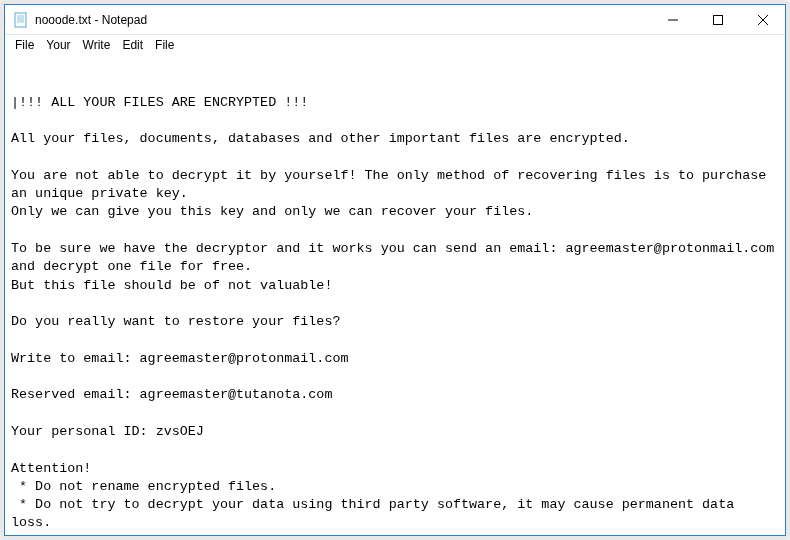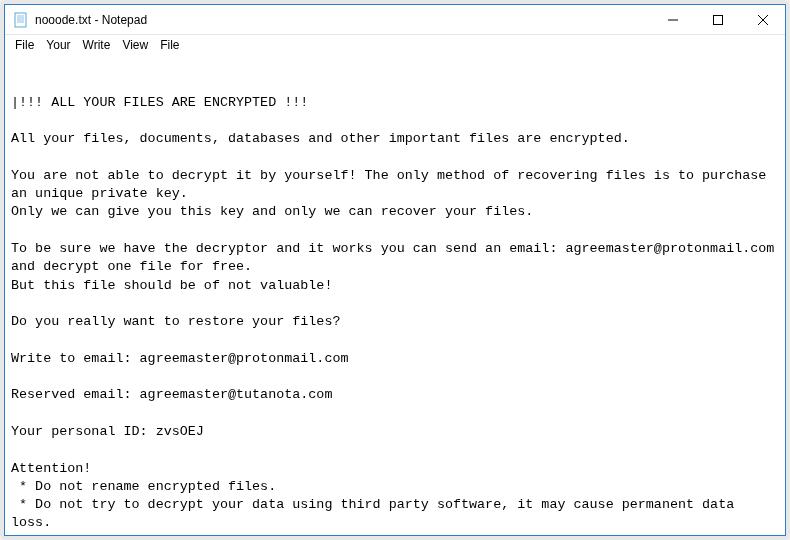--- a/index.html
+++ b/index.html
@@ -132,21 +132,21 @@
               <line x1="0" y1="0" x2="10" y2="10" stroke="#000" stroke-width="1"></line>
               <line x1="10" y1="0" x2="0" y2="10" stroke="#000" stroke-width="1"></line>
             </svg>
         </div>
       </div>
     </div>
     <div class="menubar">
       <div class="menu-item">File</div>
       <div class="menu-item">Your</div>
       <div class="menu-item">Write</div>
-      <div class="menu-item">View</div>
+      <div class="menu-item">Edit</div>
       <div class="menu-item">File</div>
     </div>
     <div class="text-area">
       <div class="text-content">|!!! ALL YOUR FILES ARE ENCRYPTED !!!
 
 All your files, documents, databases and other important files are encrypted.
 
 You are not able to decrypt it by yourself! The only method of recovering files is to purchase an unique private key.
 Only we can give you this key and only we can recover your files.
 

